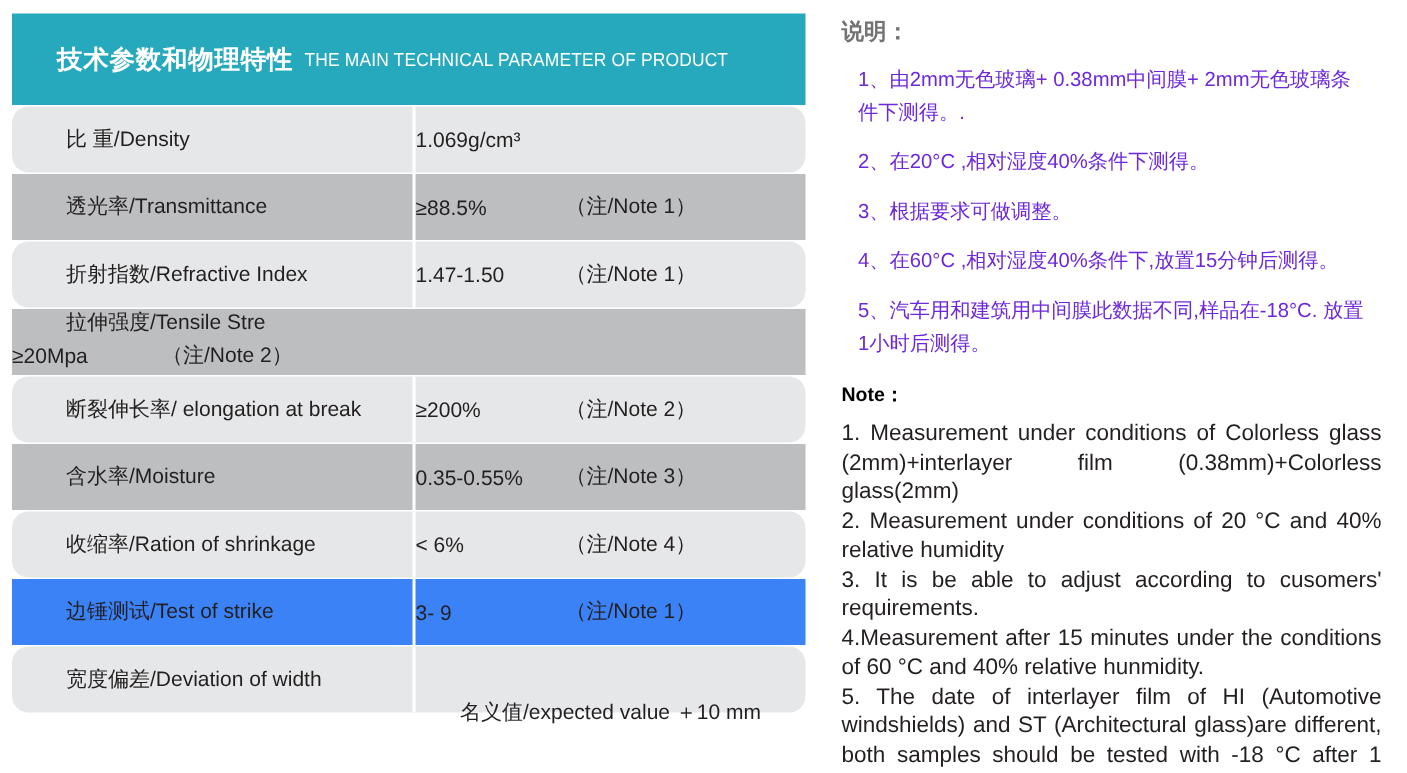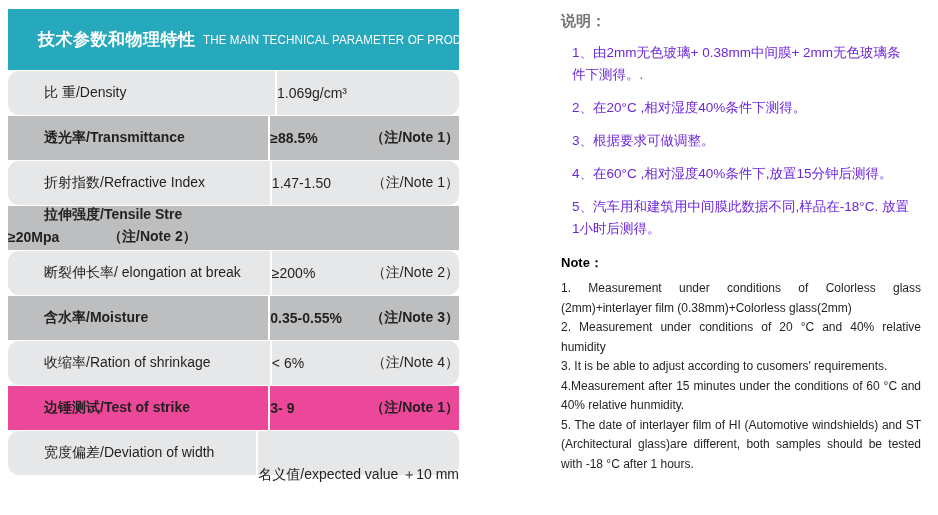--- a/index.html
+++ b/index.html
@@ -14,21 +14,21 @@
     color: #231f20;
     overflow: hidden;
     position: relative;
   }
 
   
   #table-panel {
     position: absolute;
     left: 8px;
     top: 9px;
-    width: 451px;
+    width: 529px;
   }
 
   #table-header {
     background: #26a8bd;
     height: 61px;
     display: flex;
     align-items: center;
     padding-left: 30px;
     box-sizing: border-box;
   }
@@ -49,21 +49,21 @@
     letter-spacing: 0.1px;
   }
 
   .spec-row {
     display: flex;
     height: 44px;
     margin-top: 1px;
     font-size: 14px;
   }
   .spec-row.light { background: #e6e7e8; border-radius: 11px; }
-  .spec-row.dark  { background: #bcbec0; font-weight: bold; }
+  .spec-row.dark  { background: #bcbec0; }
 
   .cell-label {
     width: 267px;
     box-sizing: border-box;
     padding-left: 36px;
     display: flex;
     align-items: center;
     white-space: nowrap;
   }
   .col-sep {
@@ -109,21 +109,21 @@
     color: #6d28d9;
     margin: 11px;
   }
   #note-en-heading {
     font-size: 13px;
     font-weight: bold;
     color: #000000;
     margin: 14px 0 7px 0;
   }
   .en-line {
-    font-size: 12px;
+    font-size: 15px;
     line-height: 19.5px;
     color: #231f20;
     margin: 0;
     text-align: justify;
   }
 </style>
 </head>
 <body>
 
 <div id="table-panel">
@@ -183,21 +183,21 @@
         </div>
       </div>
       <div class="spec-row light" style="background: rgb(230, 231, 232);">
         <div class="cell-label">收缩率/Ration of shrinkage</div>
         <div class="col-sep"></div>
         <div class="cell-value">
           <span class="val">&lt; 6%</span>
           <span class="note">（注/Note 4）</span>
         </div>
       </div>
-      <div class="spec-row dark" style="background: #ec4899;">
+      <div class="spec-row dark" style="background: #3b82f6;">
         <div class="cell-label">边锤测试/Test of strike</div>
         <div class="col-sep"></div>
         <div class="cell-value">
           <span class="val">3- 9</span>
           <span class="note">（注/Note 1）</span>
         </div>
       </div>
       <div class="spec-row light wide" style="background: rgb(230, 231, 232);">
         <div class="cell-label">宽度偏差/Deviation of width</div>
         <div class="col-sep"></div>

